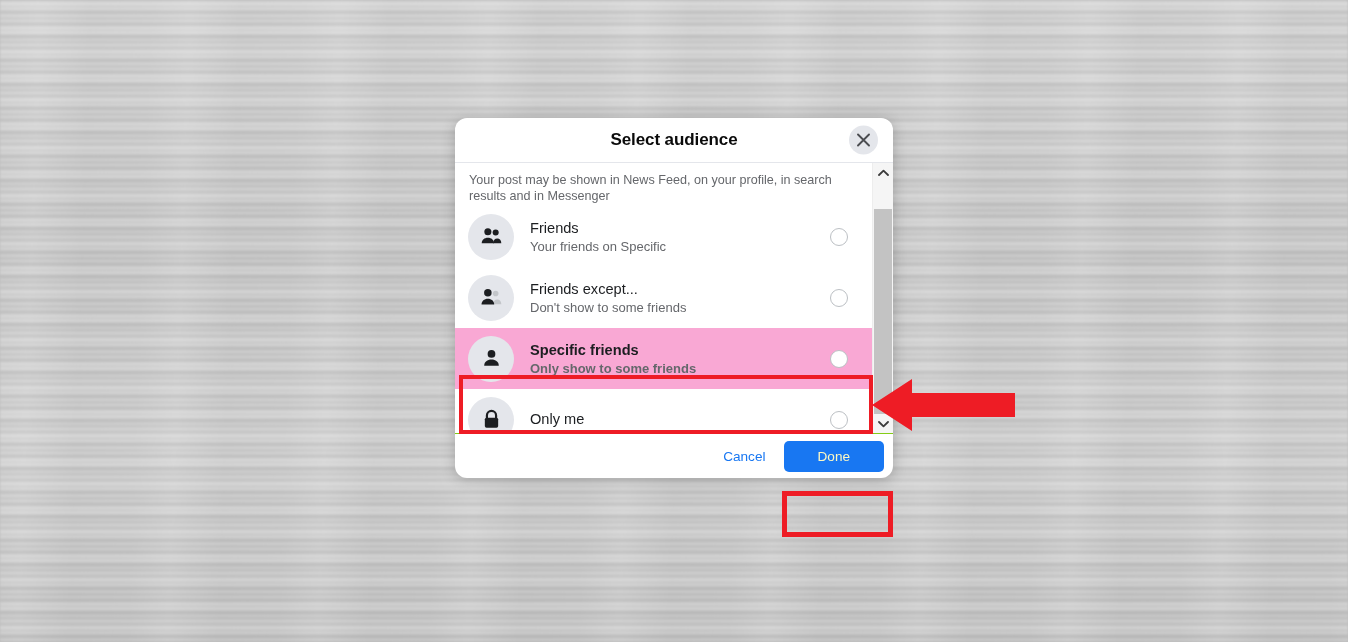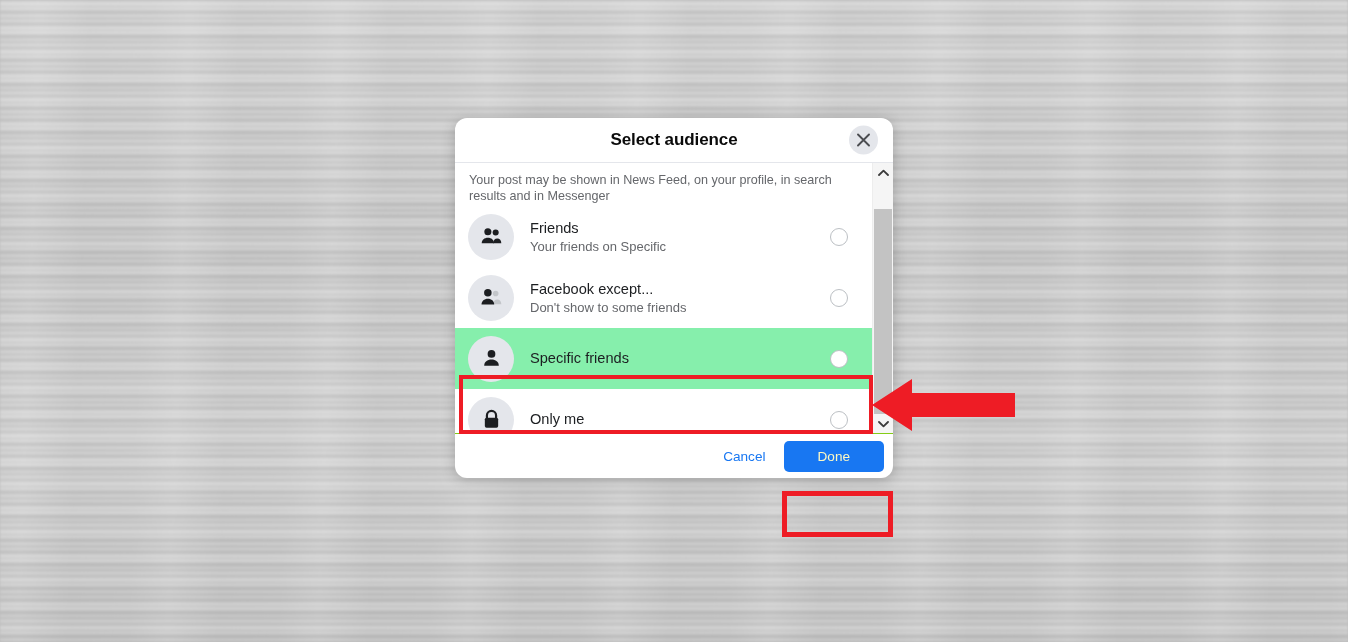--- a/index.html
+++ b/index.html
@@ -111,21 +111,21 @@
     padding: 9px 14px 2px 14px;
   }
 
   .option-row {
     display: flex;
     align-items: center;
     height: 61px;
     padding: 0 8px 0 13px;
     cursor: pointer;
   }
-  .option-row.highlighted { background: #86efac; }
+  .option-row.highlighted { background: #f9a8d4; font-weight: bold; }
 
   .avatar {
     flex: 0 0 46px;
     width: 46px;
     height: 46px;
     border-radius: 50%;
     background: #e4e6eb;
     display: flex;
     align-items: center;
     justify-content: center;
@@ -307,35 +307,36 @@
       <div class="option-row">
         <div class="avatar">
           <svg width="25" height="25" viewBox="0 0 24 24">
             <circle cx="16" cy="8.2" r="2.7" fill="#c3c6ca"></circle>
             <path d="M13.6 18.5c0-2.8 1.6-4.6 4-4.6 2.3 0 3.8 1.8 3.8 4.6z" fill="#c3c6ca"></path>
             <circle cx="8.5" cy="7.5" r="3.6" fill="#1c1e21"></circle>
             <path d="M2.4 18.8c0-3.6 2.7-5.7 6.1-5.7s6.1 2.1 6.1 5.7z" fill="#1c1e21"></path>
           </svg>
         </div>
         <div class="option-text">
-          <div class="option-title">Facebook except...</div>
+          <div class="option-title">Friends except...</div>
           <div class="option-sub">Don't show to some friends</div>
         </div>
         <div class="radio"></div>
       </div>
 
       <div class="option-row highlighted">
         <div class="avatar">
           <svg width="25" height="25" viewBox="0 0 24 24">
             <circle cx="12" cy="7.6" r="3.7" fill="#1c1e21"></circle>
             <path d="M5 19c0-3.8 3-6 7-6s7 2.2 7 6z" fill="#1c1e21"></path>
           </svg>
         </div>
         <div class="option-text">
           <div class="option-title">Specific friends</div>
+          <div class="option-sub">Only show to some friends</div>
         </div>
         <div class="radio"></div>
       </div>
 
       <div class="option-row">
         <div class="avatar">
           <svg width="25" height="25" viewBox="0 0 24 24">
             <path d="M7.6 10.5V8.2a4.4 4.4 0 0 1 8.8 0v2.3" fill="none" stroke="#1c1e21" stroke-width="2.1"></path>
             <rect x="5.6" y="10.2" width="12.8" height="9.6" rx="1.6" fill="#1c1e21"></rect>
           </svg>

